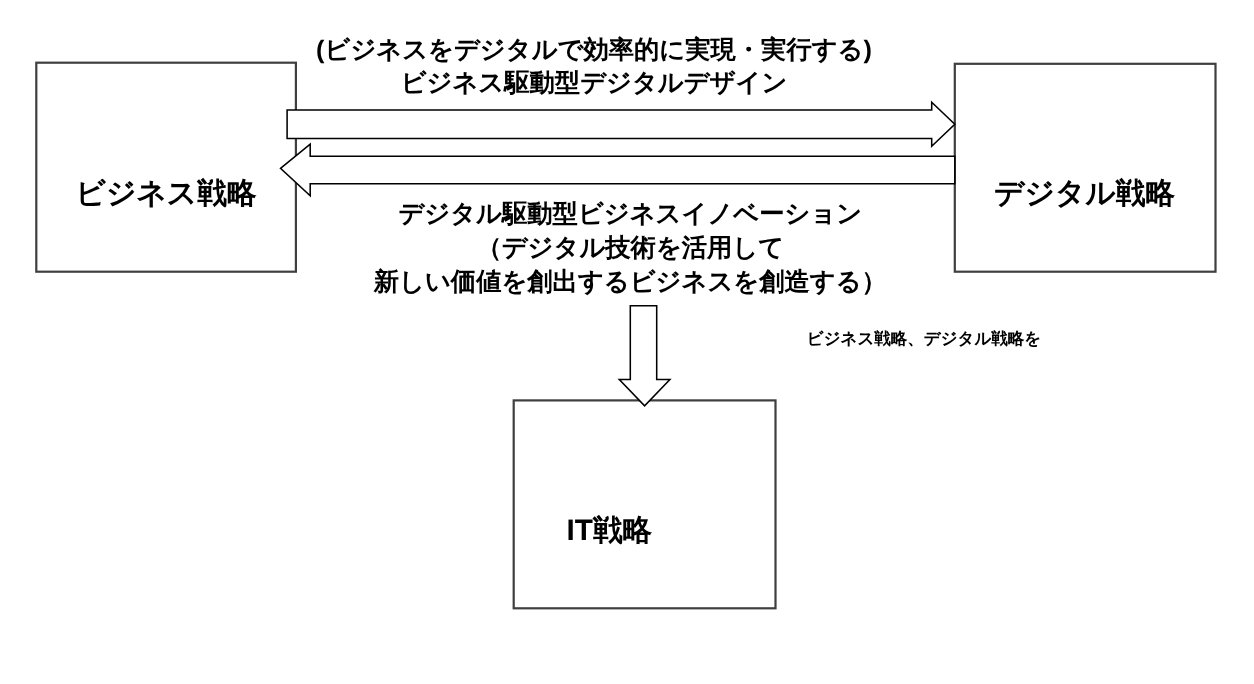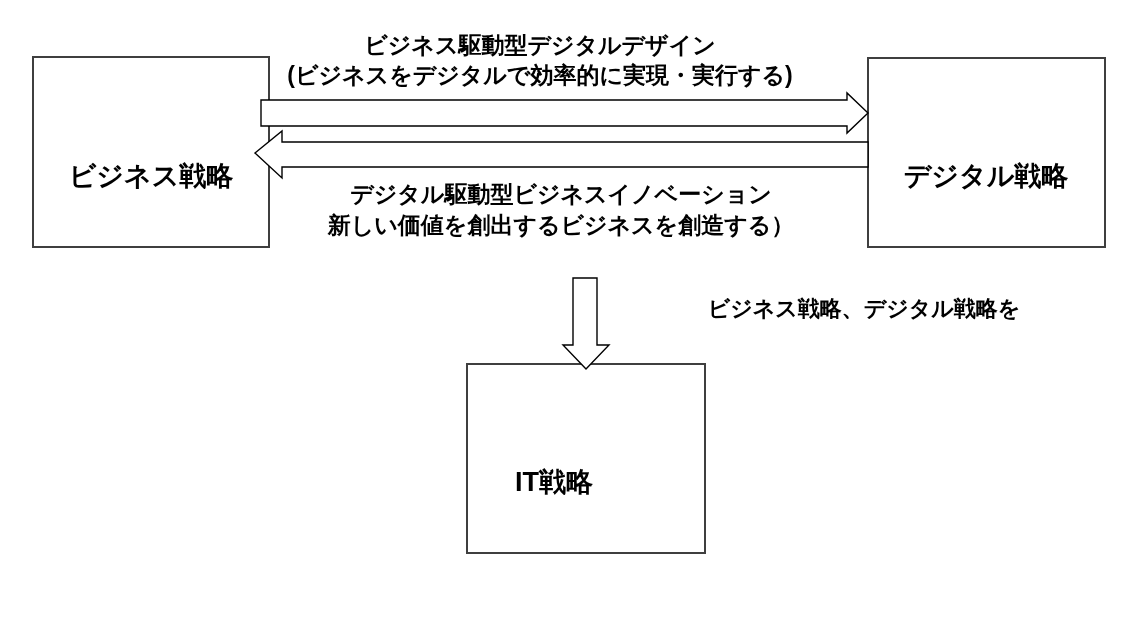--- a/index.html
+++ b/index.html
@@ -32,22 +32,22 @@
     margin-top: 24px;
   }
   .edge-label {
     position: absolute;
     color: #000000;
     font-weight: bold;
     text-align: center;
   }
   .edge-label .line { display: block; }
   .label-top    { left: 240px; top: 30px;  width: 600px; font-size: 23px; line-height: 30px; }
-  .label-middle { left: 261px; top: 179px; width: 600px; font-size: 23px; line-height: 31px; }
-  .label-down   { left: 664px; top: 293px; width: 400px; font-size: 22px; line-height: 32px; }
+  .label-middle { left: 273px; top: 179px; width: 600px; font-size: 23px; line-height: 31px; }
+  .label-down   { left: 640px; top: 293px; width: 400px; font-size: 15px; line-height: 32px; }
 </style>
 </head>
 <body>
 
 <div class="stage">
 
   <svg class="shapes" width="1140" height="622" viewBox="0 0 1140 622">
 
     <rect x="33" y="57" width="236" height="190" fill="#ffffff" stroke="#3f3f3f" stroke-width="2"></rect>
     <rect x="868" y="58" width="237" height="189" fill="#ffffff" stroke="#3f3f3f" stroke-width="2"></rect>
@@ -60,26 +60,27 @@
     <polygon points="573,278 597,278 597,345 609,345 586,369 563,345 573,345" fill="#ffffff" stroke="#000000" stroke-width="1.4" stroke-linejoin="miter"></polygon>
   </svg>
 
   <div class="node-label" style="left:151px; top:152px;">ビジネス戦略</div>
 
   <div class="node-label" style="left:986px; top:152px;text-align:center;">デジタル戦略</div>
 
   <div class="node-label" style="left:554px; top:458px;">IT戦略</div>
 
   <div class="edge-label label-top">
+    <span class="line">(ビジネスをデジタルで効率的に実現・実行する)</span>
     <span class="line">ビジネス駆動型デジタルデザイン</span>
-    <span class="line">(ビジネスをデジタルで効率的に実現・実行する)</span>
   </div>
 
   <div class="edge-label label-middle">
     <span class="line">デジタル駆動型ビジネスイノベーション</span>
+    <span class="line">（デジタル技術を活用して</span>
     <span class="line">新しい価値を創出するビジネスを創造する）</span>
   </div>
 
   <div class="edge-label label-down">
     <span class="line">ビジネス戦略、デジタル戦略を</span>
   </div>
 
 </div>
 
 </body></html>

